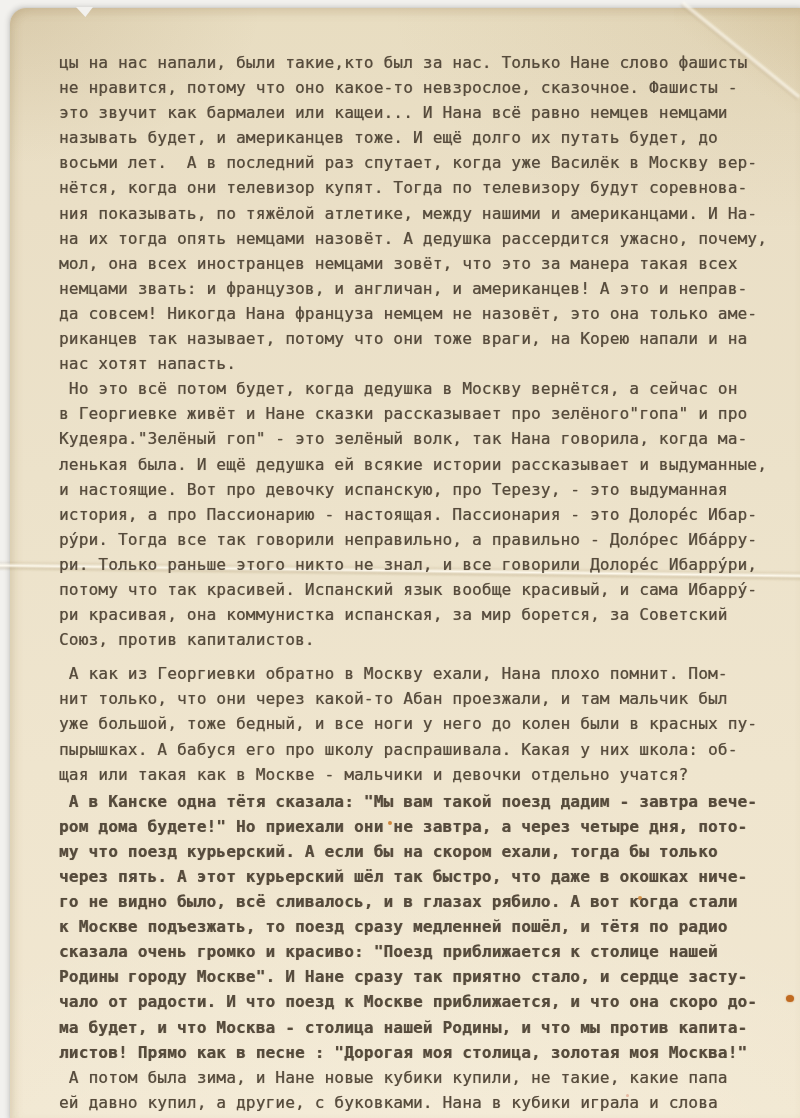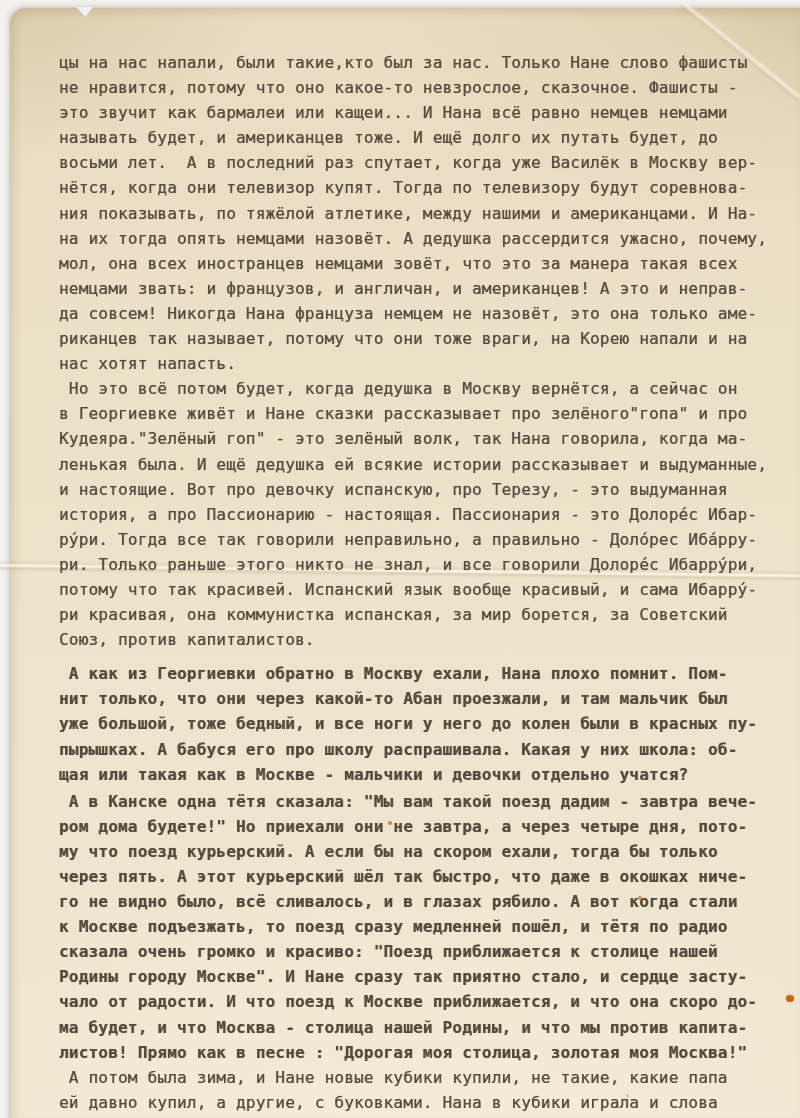--- a/index.html
+++ b/index.html
@@ -63,21 +63,21 @@
   
   .text-block{
     position:absolute;left:49px;top:42px;width:730px;
     font-size:16px;line-height:25.1px;
     color:#564b3c;
     white-space:pre;
     letter-spacing:0.2px;
     text-shadow:0.5px 0 0 rgba(86,75,60,0.45), 0 0 0.8px rgba(86,75,60,0.35);
   }
   .paragraph{margin:0;}
-  .paragraph:nth-child(3){margin-top:9px;font-weight:bold;}
+  .paragraph:nth-child(3){margin-top:9px;}
   .paragraph:nth-child(4){margin-top:2px;font-weight:bold;}
   .line{height:25.1px;}
 </style>
 </head>
 <body>
 
 <div class="viewport">
   <div class="paper">
     <div class="corner-shade"></div>
     <div class="crease-d"></div>

